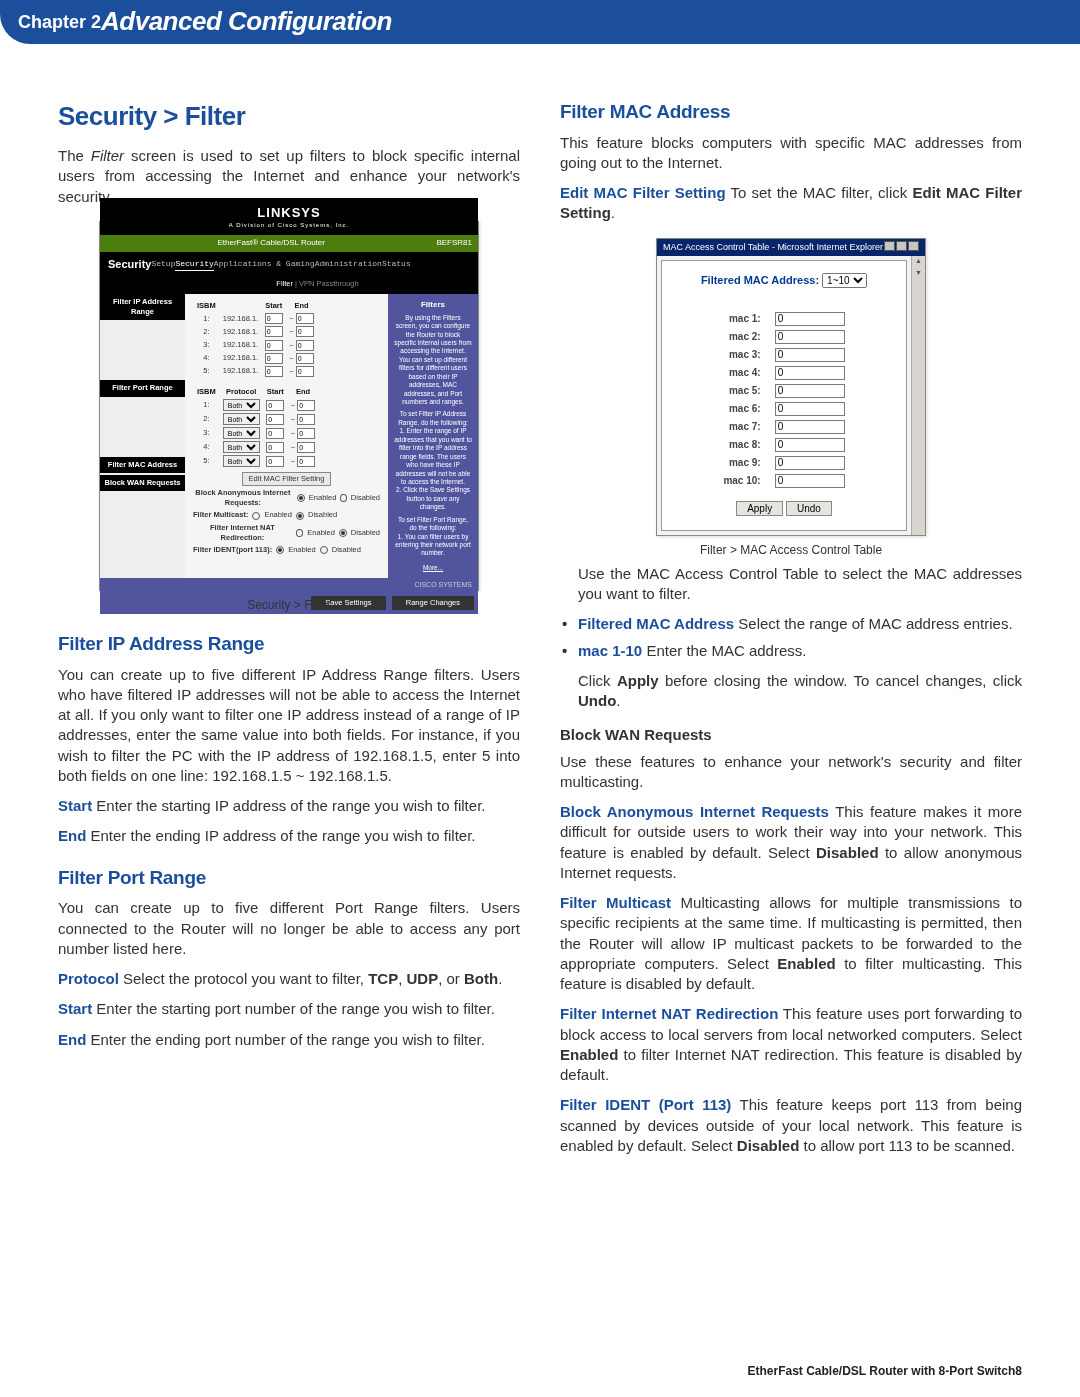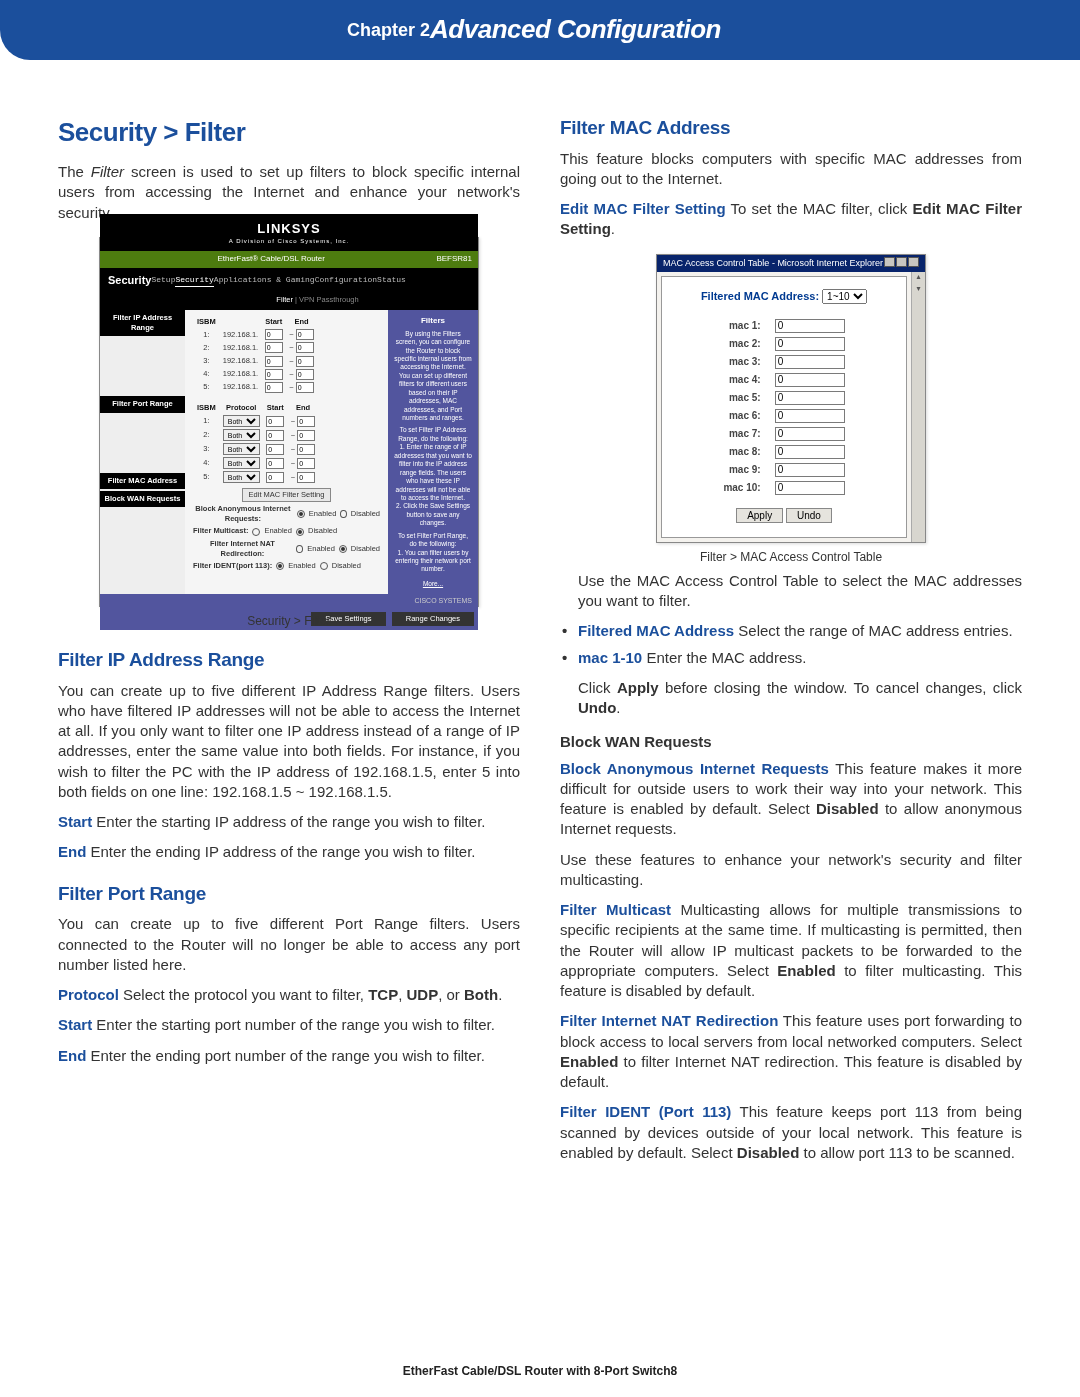--- a/index.html
+++ b/index.html
@@ -14,24 +14,24 @@
   }
   .page {
     width: 1080px;
     min-height: 1397px;
     position: relative;
     padding-bottom: 60px;
   }
   .topbar {
     background: #1b4f9c;
     color: #fff;
-    height: 60px;
+    height: 44px;
     display: flex;
     align-items: center;
-    justify-content: center;
+    justify-content: flex-start;
     padding: 0 30px 0 18px;
     border-bottom-left-radius: 30px;
   }
   .chapter {
     font-weight: 700;
     font-size: 18px;
   }
   .advcfg {
     font-weight: 700;
     font-size: 26px;
@@ -69,21 +69,21 @@
   .term { color: #1b4f9c; font-weight: 700; }
   .bold { font-weight: 700; }
   ul.bullets { list-style: none; padding-left: 0; margin: 6px 0 10px 0; }
   ul.bullets li { position: relative; padding-left: 18px; margin-bottom: 6px; text-align: justify; }
   ul.bullets li::before { content: "•"; position: absolute; left: 2px; top: 0; font-weight: bold; }
   .figure { margin: 14px 0 6px 0; text-align: center; }
   .caption { font-size: 12px; color: #333; margin-top: 6px; }
   .footer {
     position: absolute;
     bottom: 18px; left: 58px; right: 58px;
-    display: flex; justify-content: center;
+    display: flex; justify-content: flex-end;
     font-size: 12px; font-weight: 700; color: #222;
   }
 
   
   .shot1 {
     width: 380px; height: 370px; margin: 0 auto;
     background: #fff; border: 1px solid #888; font-size: 8px;
     box-shadow: 1px 1px 3px rgba(0,0,0,0.15);
     display:flex; flex-direction:column;justify-content:center;
   }
@@ -118,21 +118,21 @@
 
   
   .shot2 {
     width: 270px; margin: 0 auto; border:1px solid #888;
     background:#f4f2ee; font-size:10px;
     box-shadow: 1px 1px 3px rgba(0,0,0,0.15);
   }
   .shot2 .tb { background:#08246b; color:#fff; font-size:9px; padding:2px 6px; display:flex; justify-content:space-between; align-items:center;}
   .shot2 .tb .ctrls span { display:inline-block; width:11px; height:10px; background:#c8c6c0; margin-left:1px; border:1px solid #555;}
   .shot2 .inner { padding:12px 18px 14px 18px; background:#fff; margin:4px; border:1px solid #999;}
-  .shot2 .hline { font-weight:700; font-size:11px; color:#003a91; margin-bottom:12px;}
+  .shot2 .hline { font-weight:700; font-size:11px; color:#003a91; margin-bottom:21px;}
   .shot2 select { font-size:10px;}
   .shot2 table { margin:0 auto; font-size:10px;}
   .shot2 td { padding:1px 6px; text-align:right; font-weight:700; color:#444;}
   .shot2 td.inpcell { text-align:left;}
   .shot2 input.mac { width:70px; height:14px; font-size:10px; border:1px solid #7a7a7a; padding:0 2px;}
   .shot2 .btns { text-align:center; margin-top:10px;}
   .shot2 .btns button { font-size:10px; padding:1px 10px; background:#e6e4de; border:1px solid #888;}
   .shot2 .scroll { width:14px; background:#d8d6cf; border-left:1px solid #aaa;}
   .shot2wrap { display:flex;}
   .shot2wrap .main { flex:1;}
@@ -162,21 +162,21 @@
           <div class="titlebar">
             <span></span>
               <span>EtherFast® Cable/DSL Router</span>
               <span>BEFSR81</span>
           </div>
           <div class="navtabs">
             <span class="secmain">Security</span>
             <span class="tab">Setup</span>
             <span class="tab active">Security</span>
             <span class="tab">Applications &amp; Gaming</span>
-            <span class="tab">Configuration</span>
+            <span class="tab">Administration</span>
             <span class="tab">Status</span>
           </div>
           <div class="subrow"><span class="sa">Filter</span><span>   |   VPN Passthrough</span></div>
           <div class="body">
             <div class="leftcol">
               <div class="leftlbl">Filter IP Address Range</div>
               <div class="sectiongap" style="height:58px"></div>
               <div class="leftlbl">Filter Port Range</div>
               <div class="sectiongap" style="height:58px"></div>
               <div class="leftlbl">Filter MAC Address</div>
@@ -408,22 +408,22 @@
       </div>
 
       <p style="padding-left:18px">Use the MAC Access Control Table to select the MAC addresses you want to filter.</p>
       <ul class="bullets">
         <li><span class="term">Filtered MAC Address</span><span> Select the range of MAC address entries.</span></li>
         <li><span class="term">mac 1-10</span><span>  Enter the MAC address.</span></li>
       </ul>
       <p style="padding-left:18px"><span>Click </span><span class="bold">Apply</span><span> before closing the window. To cancel changes, click </span><span class="bold">Undo</span>.</p>
 
       <h3>Block WAN Requests</h3>
+      <p>Use these features to enhance your network's security and filter multicasting.</p>
       <p><span class="term">Block Anonymous Internet Requests</span><span> This feature makes it more difficult for outside users to work their way into your network. This feature is enabled by default. Select </span><span class="bold">Disabled</span><span> to allow anonymous Internet requests.</span></p>
-      <p>Use these features to enhance your network's security and filter multicasting.</p>
       <p><span class="term">Filter Multicast</span><span> Multicasting allows for multiple transmissions to specific recipients at the same time. If multicasting is permitted, then the Router will allow IP multicast packets to be forwarded to the appropriate computers. Select </span><span class="bold">Enabled</span><span> to filter multicasting. This feature is disabled by default.</span></p>
       <p><span class="term">Filter Internet NAT Redirection</span><span> This feature uses port forwarding to block access to local servers from local networked computers. Select </span><span class="bold">Enabled</span><span> to filter Internet NAT redirection. This feature is disabled by default.</span></p>
       <p><span class="term">Filter IDENT (Port 113)</span><span>  This feature keeps port 113 from being scanned by devices outside of your local network. This feature is enabled by default. Select </span><span class="bold">Disabled</span><span> to allow port 113 to be scanned.</span></p>
     </div>
   </div>
 
   <div class="footer">
     <span>EtherFast Cable/DSL Router with 8-Port Switch</span>
     <span>8</span>
   </div>

